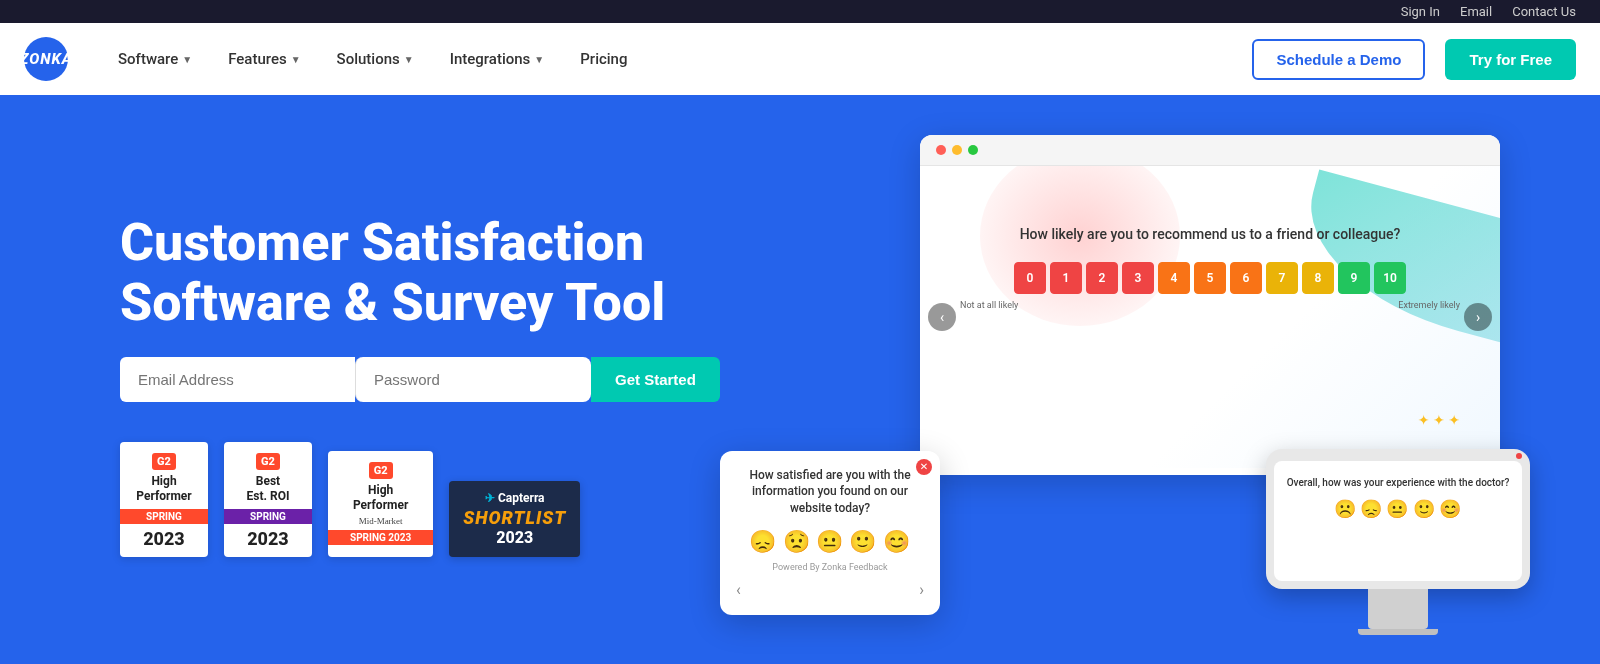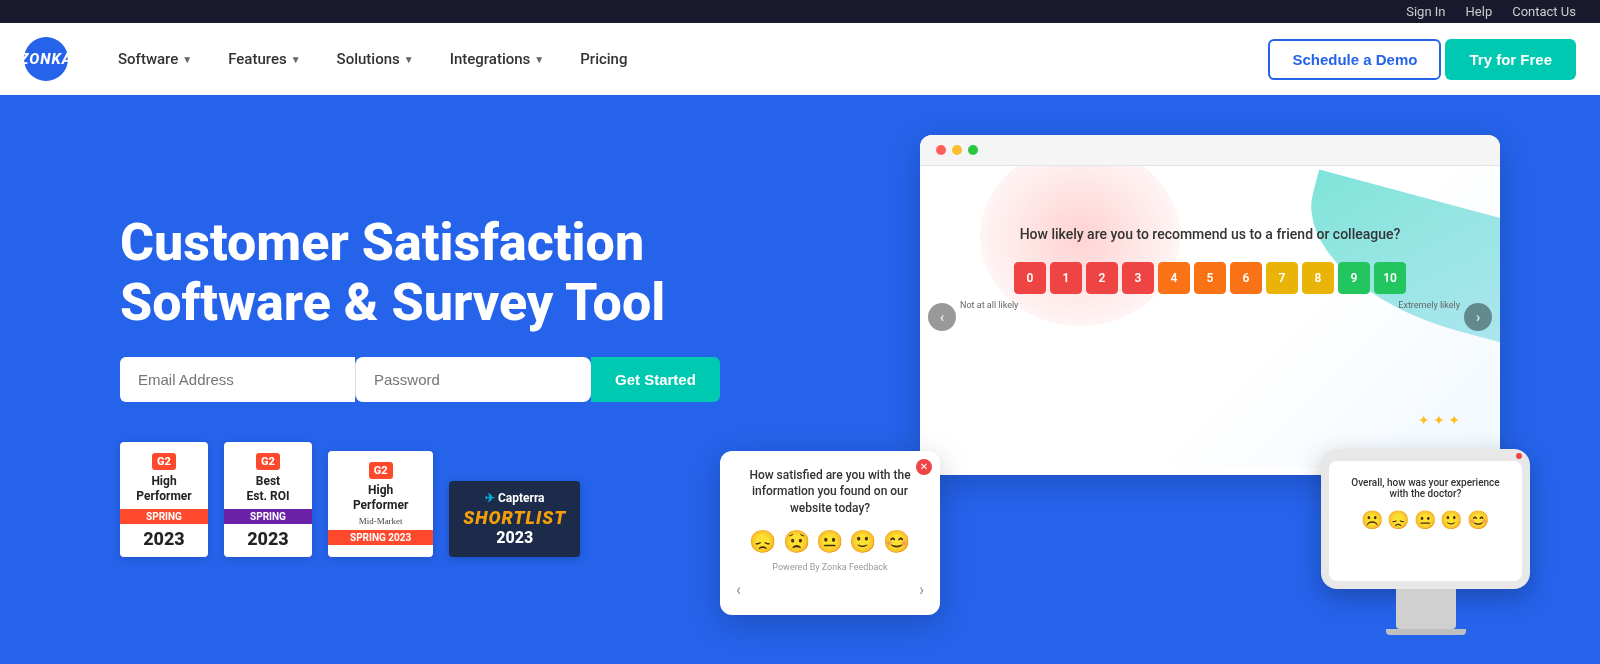--- a/index.html
+++ b/index.html
@@ -70,21 +70,21 @@
       text-decoration: none;
       white-space: nowrap;
     }
     .nav-item .chevron {
       font-size: 10px;
       color: #666;
     }
     .nav-actions {
       display: flex;
       align-items: center;
-      gap: 4px;
+      gap: 20px;
       margin-left: auto;
     }
     .btn-schedule {
       border: 2px solid #2563eb;
       color: #2563eb;
       background: #fff;
       padding: 10px 22px;
       border-radius: 6px;
       font-size: 15px;
       font-weight: 600;
@@ -409,21 +409,21 @@
       font-size: 9px;
       color: #999;
       margin-top: 8px;
     }
 
     
     .survey-card-tablet {
       position: absolute;
       right: -10px;
       bottom: 0;
-      width: 209px;
+      width: 264px;
       z-index: 4;
     }
     .tablet-outer {
       background: #e8e8e8;
       border-radius: 16px;
       padding: 12px 8px 8px;
       box-shadow: 0 8px 24px rgba(0,0,0,0.25);
     }
     .tablet-screen {
       background: #fff;
@@ -467,21 +467,21 @@
       height: 6px;
       background: #ef4444;
       border-radius: 50%;
     }
   </style>
 </head>
 <body>
 
 <div class="top-bar">
   <a>Sign In</a>
-  <a>Help</a>
+  <a>Email</a>
   <a>Contact Us</a>
 </div>
 
 <nav>
   <div class="logo">
     <div class="logo-circle">
       <span class="logo-text">ZONKA</span>
     </div>
   </div>
   <div class="nav-links">

